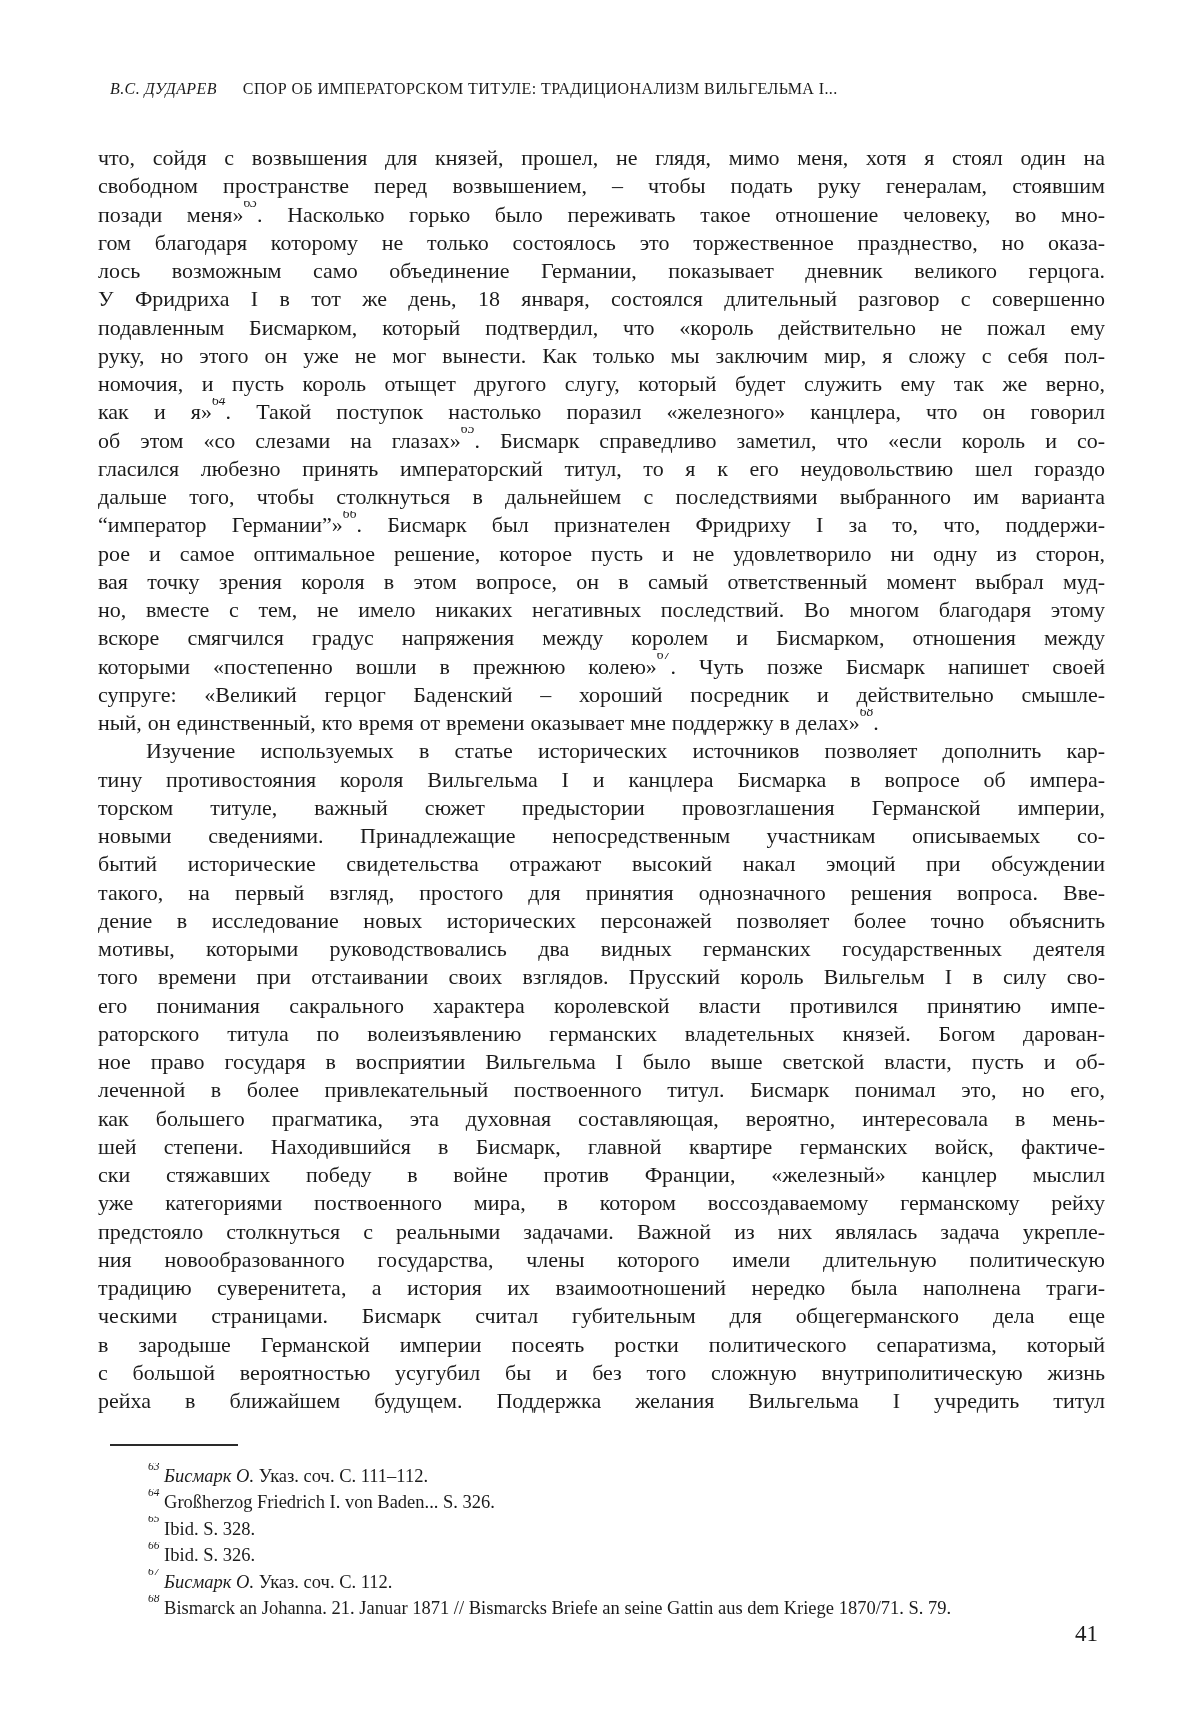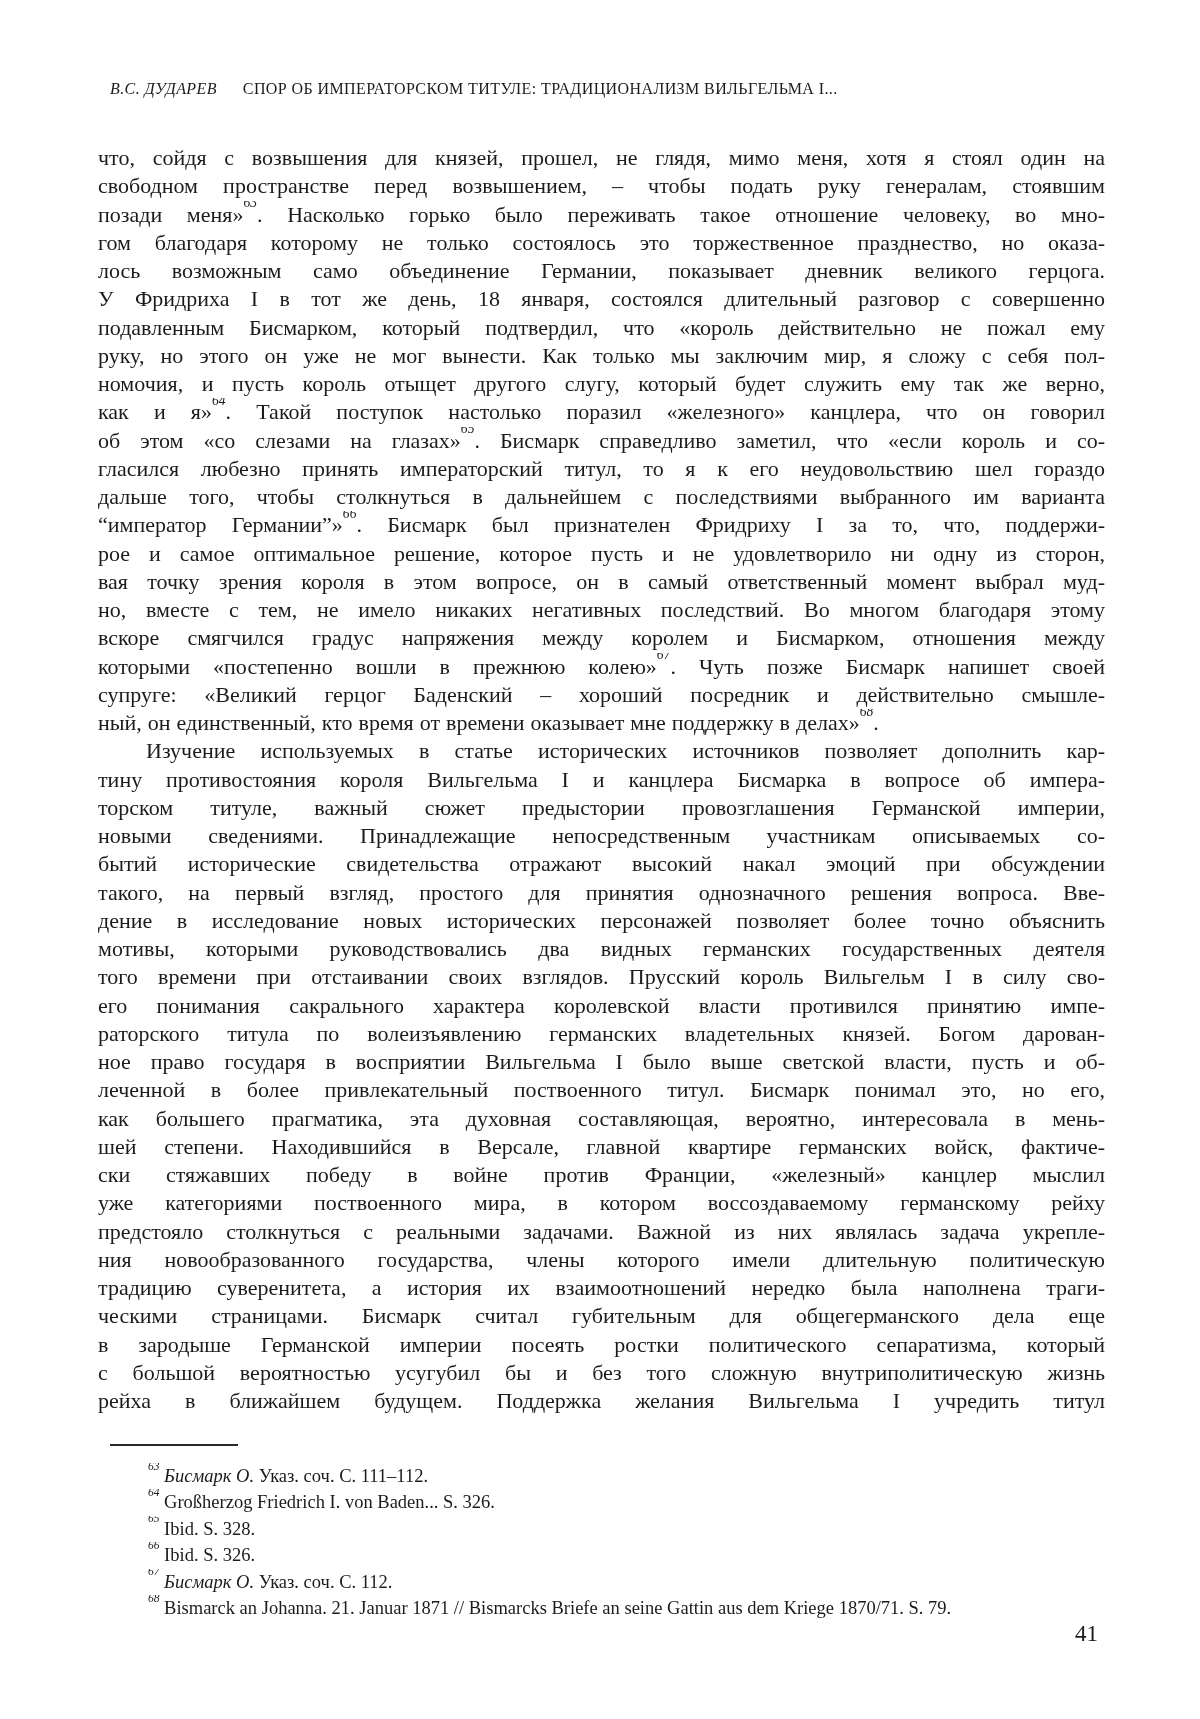--- a/index.html
+++ b/index.html
@@ -121,21 +121,21 @@
       <div class="line">бытий исторические свидетельства отражают высокий накал эмоций при обсуждении</div>
       <div class="line">такого, на первый взгляд, простого для принятия однозначного решения вопроса. Вве-</div>
       <div class="line">дение в исследование новых исторических персонажей позволяет более точно объяснить</div>
       <div class="line">мотивы, которыми руководствовались два видных германских государственных деятеля</div>
       <div class="line">того времени при отстаивании своих взглядов. Прусский король Вильгельм I в силу сво-</div>
       <div class="line">его понимания сакрального характера королевской власти противился принятию импе-</div>
       <div class="line">раторского титула по волеизъявлению германских владетельных князей. Богом дарован-</div>
       <div class="line">ное право государя в восприятии Вильгельма I было выше светской власти, пусть и об-</div>
       <div class="line">леченной в более привлекательный поствоенного титул. Бисмарк понимал это, но его,</div>
       <div class="line">как большего прагматика, эта духовная составляющая, вероятно, интересовала в мень-</div>
-      <div class="line">шей степени. Находившийся в Версале, главной квартире германских войск, фактиче-</div>
+      <div class="line">шей степени. Находившийся в Бисмарк, главной квартире германских войск, фактиче-</div>
       <div class="line">ски стяжавших победу в войне против Франции, «железный» канцлер мыслил</div>
       <div class="line">уже категориями поствоенного мира, в котором воссоздаваемому германскому рейху</div>
       <div class="line">предстояло столкнуться с реальными задачами. Важной из них являлась задача укрепле-</div>
       <div class="line">ния новообразованного государства, члены которого имели длительную политическую</div>
       <div class="line">традицию суверенитета, а история их взаимоотношений нередко была наполнена траги-</div>
       <div class="line">ческими страницами. Бисмарк считал губительным для общегерманского дела еще</div>
       <div class="line">в зародыше Германской империи посеять ростки политического сепаратизма, который</div>
       <div class="line">с большой вероятностью усугубил бы и без того сложную внутриполитическую жизнь</div>
       <div class="line">рейха в ближайшем будущем. Поддержка желания Вильгельма I учредить титул</div>
     </div>

